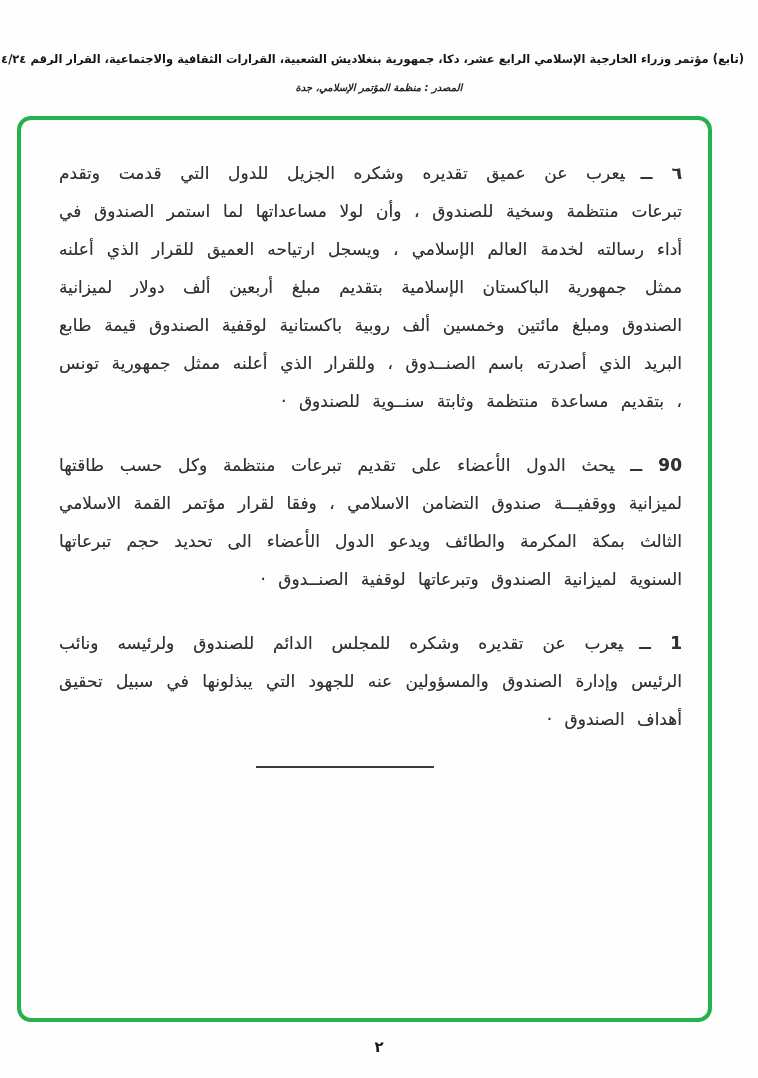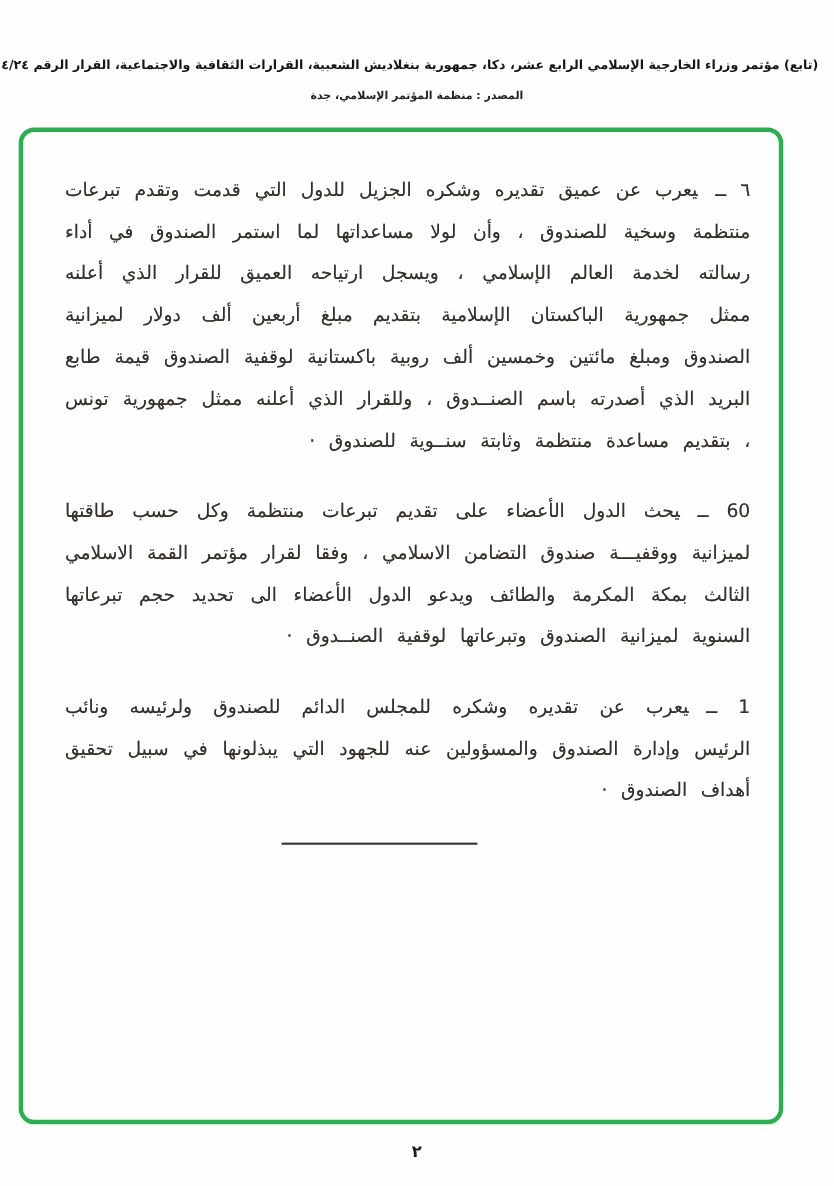--- a/index.html
+++ b/index.html
@@ -27,20 +27,21 @@
     letter-spacing: 0px;
   }
   .header-line2 {
     position: absolute;
     top: 82px; left: 0; right: 0;
     direction: rtl;
     text-align: center;
     font-size: 10px;
     font-weight: bold;
     color: #222222;
+    font-style: italic;
   }
   .green-frame {
     position: absolute;
     left: 17px; top: 116px;
     width: 695px; height: 906px;
     border: 4px solid #25b24a;
     border-radius: 14px;
     background: transparent;
   }
   .content {
@@ -52,21 +53,21 @@
     text-align: justify;
   }
   .item {
     line-height: 38px;
     word-spacing: 7px;
     letter-spacing: 0.4px;
     margin-bottom: 26px;
     text-shadow: 0 0 0.6px rgba(50,48,44,0.55);
   }
   .item-number {
-    font-weight: normal;
+    font-weight: bold;
     margin-left: 16px;
     white-space: nowrap;
   }
   .separator-line {
     width: 178px;
     height: 2px;
     background: #3c3a36;
     margin: 28px auto 0 auto;
     position: relative;
     left: -26px;
@@ -87,21 +88,21 @@
 
   <div class="header-line1">(تابع) مؤتمر وزراء الخارجية الإسلامي الرابع عشر، دكا، جمهورية بنغلاديش الشعبية، القرارات الثقافية والاجتماعية، القرار الرقم ١٤/٢٤ - ذ</div>
 
   <div class="header-line2">المصدر : منظمة المؤتمر الإسلامي، جدة</div>
 
   <div class="green-frame">
     <div class="content">
 
       <p class="item"><span class="item-number">٦ ــ</span><span>يعرب عن عميق تقديره وشكره الجزيل للدول التي قدمت وتقدم تبرعات منتظمة وسخية للصندوق ، وأن لولا مساعداتها لما استمر الصندوق في أداء رسالته لخدمة العالم الإسلامي ، ويسجل ارتياحه العميق للقرار الذي أعلنه ممثل جمهورية الباكستان الإسلامية بتقديم مبلغ أربعين ألف دولار لميزانية الصندوق ومبلغ مائتين وخمسين ألف روبية باكستانية لوقفية الصندوق قيمة طابع البريد الذي أصدرته باسم الصنــدوق ، وللقرار الذي أعلنه ممثل جمهورية تونس ، بتقديم مساعدة منتظمة وثابتة سنــوية للصندوق ·</span></p>
 
-      <p class="item"><span class="item-number">60 ــ</span><span>يحث الدول الأعضاء على تقديم تبرعات منتظمة وكل حسب طاقتها لميزانية ووقفيـــة صندوق التضامن الاسلامي ، وفقا لقرار مؤتمر القمة الاسلامي الثالث بمكة المكرمة والطائف ويدعو الدول الأعضاء الى تحديد حجم تبرعاتها السنوية لميزانية الصندوق وتبرعاتها لوقفية الصنــدوق ·</span></p>
+      <p class="item"><span class="item-number">90 ــ</span><span>يحث الدول الأعضاء على تقديم تبرعات منتظمة وكل حسب طاقتها لميزانية ووقفيـــة صندوق التضامن الاسلامي ، وفقا لقرار مؤتمر القمة الاسلامي الثالث بمكة المكرمة والطائف ويدعو الدول الأعضاء الى تحديد حجم تبرعاتها السنوية لميزانية الصندوق وتبرعاتها لوقفية الصنــدوق ·</span></p>
 
       <p class="item"><span class="item-number">1 ــ</span><span>يعرب عن تقديره وشكره للمجلس الدائم للصندوق ولرئيسه ونائب الرئيس وإدارة الصندوق والمسؤولين عنه للجهود التي يبذلونها في سبيل تحقيق أهداف الصندوق ·</span></p>
 
       <div class="separator-line"></div>
 
     </div>
   </div>
 
   <div class="page-number">٢</div>
 

